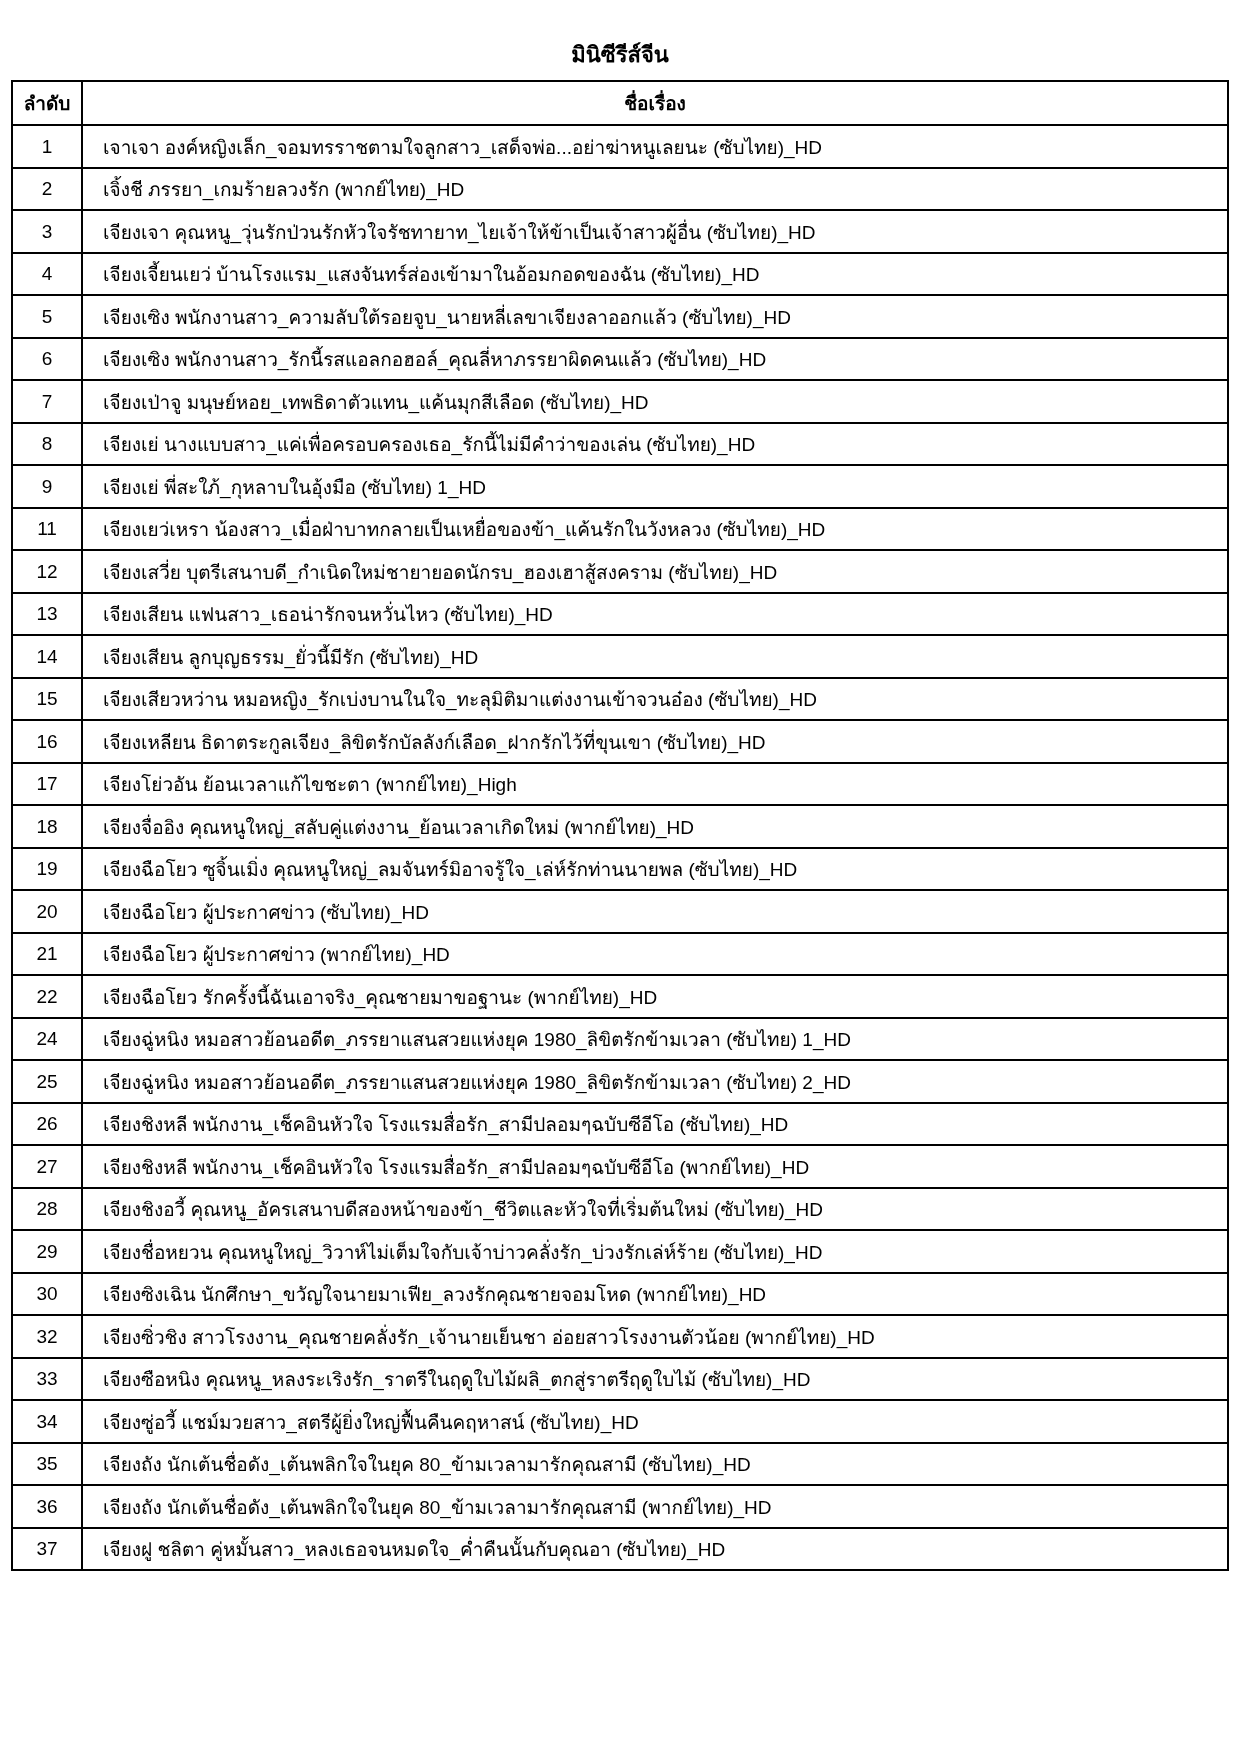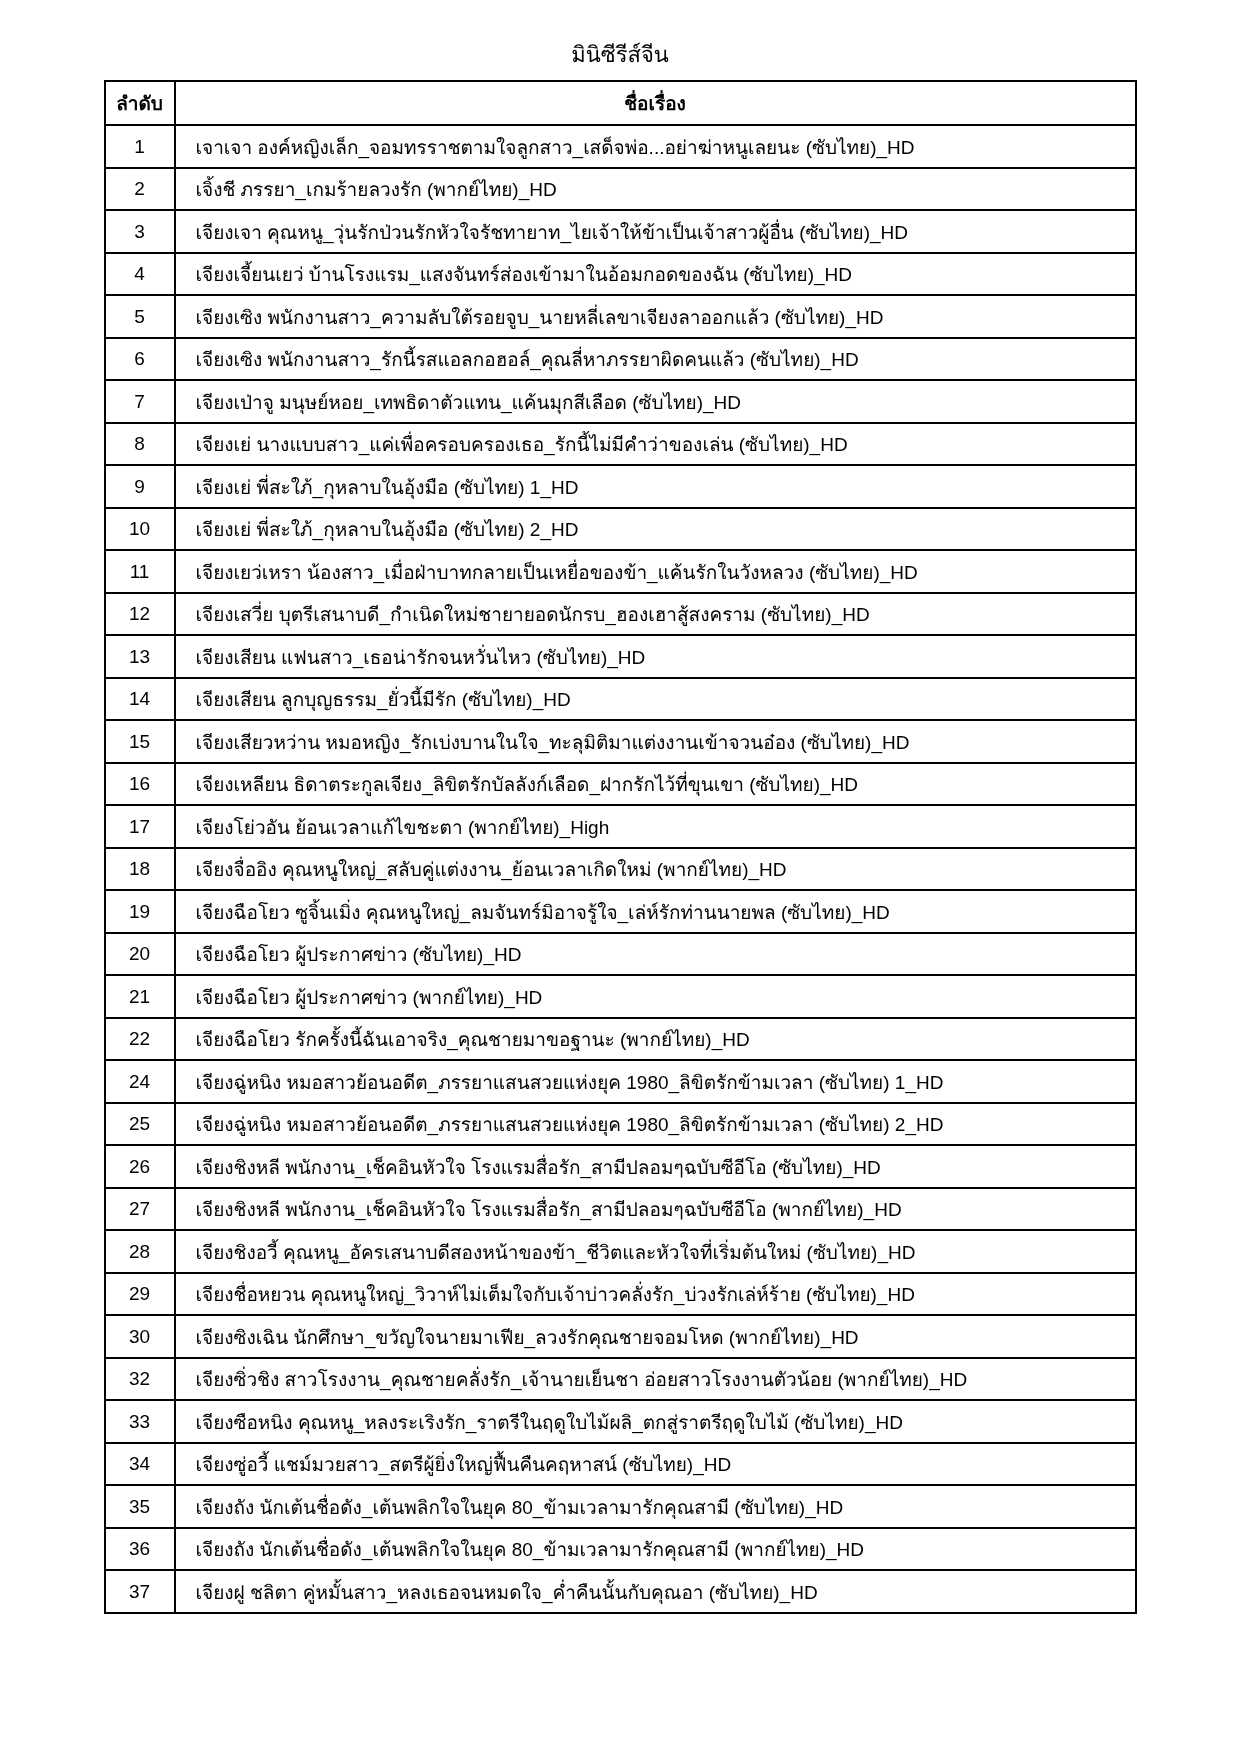--- a/index.html
+++ b/index.html
@@ -14,25 +14,25 @@
     background: #ffffff;
     font-family: "Liberation Sans", "DejaVu Sans", sans-serif;
     color: #000000;
   }
   .doc-title {
     margin: 0;
     padding-top: 42px;
     padding-bottom: 12px;
     text-align: center;
     font-size: 22px;
-    font-weight: normal;
+    font-weight: bold;
     line-height: 1.2;
   }
   table.series-table {
-    width: 1033px;
+    width: 1218px;
     margin: 0 auto;
     border-collapse: collapse;
     table-layout: fixed;
   }
   table.series-table th,
   table.series-table td {
     border: 2px solid #000000;
     font-size: 19px;
     vertical-align: middle;
   }
@@ -101,24 +101,20 @@
         </tr>
         <tr>
           <td class="col-no">8</td>
           <td class="col-title">เจียงเย่ นางแบบสาว_แค่เพื่อครอบครองเธอ_รักนี้ไม่มีคำว่าของเล่น (ซับไทย)_HD</td>
         </tr>
         <tr>
           <td class="col-no">9</td>
           <td class="col-title">เจียงเย่ พี่สะใภ้_กุหลาบในอุ้งมือ (ซับไทย) 1_HD</td>
         </tr>
         <tr>
-          <td class="col-no">10</td>
-          <td class="col-title">เจียงเย่ พี่สะใภ้_กุหลาบในอุ้งมือ (ซับไทย) 2_HD</td>
-        </tr>
-        <tr>
           <td class="col-no">11</td>
           <td class="col-title">เจียงเยว่เหรา น้องสาว_เมื่อฝ่าบาทกลายเป็นเหยื่อของข้า_แค้นรักในวังหลวง (ซับไทย)_HD</td>
         </tr>
         <tr>
           <td class="col-no">12</td>
           <td class="col-title">เจียงเสวี่ย บุตรีเสนาบดี_กำเนิดใหม่ชายายอดนักรบ_ฮองเฮาสู้สงคราม (ซับไทย)_HD</td>
         </tr>
         <tr>
           <td class="col-no">13</td>
           <td class="col-title">เจียงเสียน แฟนสาว_เธอน่ารักจนหวั่นไหว (ซับไทย)_HD</td>

